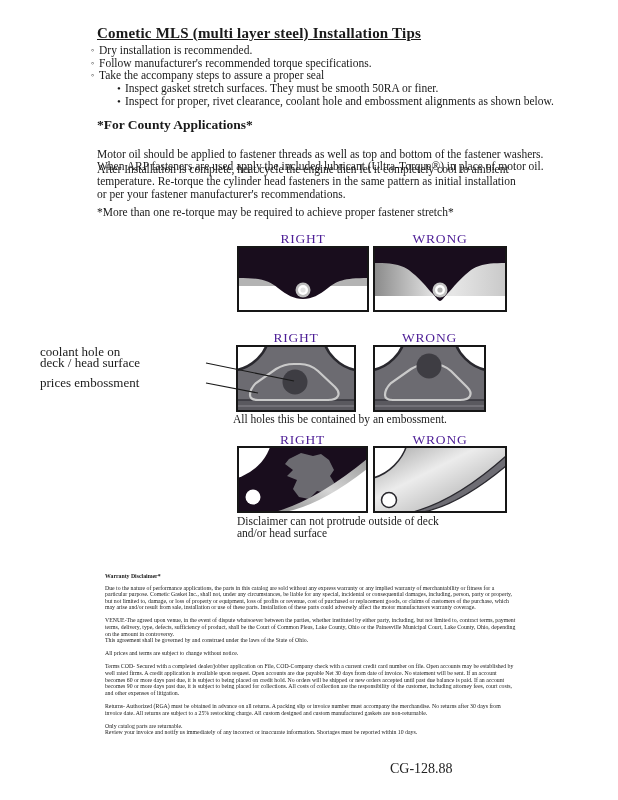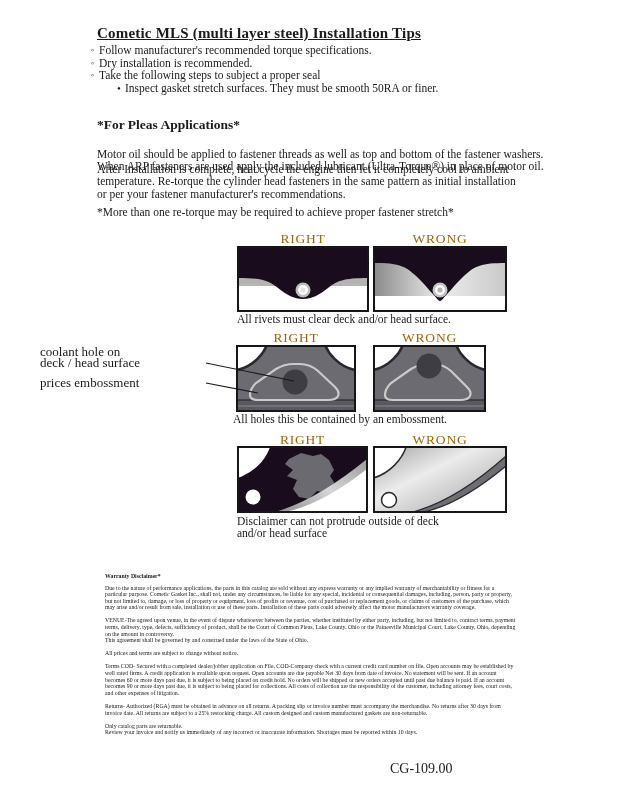--- a/index.html
+++ b/index.html
@@ -15,45 +15,46 @@
   .tips{left:91px;top:44px;font-size:11.5px;line-height:12.7px;}
   .tip-line{white-space:nowrap;}
   .tip-line .mark{display:inline-block;width:8px;font-size:9px;vertical-align:1px;}
   .tip-sub{padding-left:26px;}
   .tip-sub .mark{font-size:11px;vertical-align:0;}
   .diesel-h{left:97px;top:117px;font-size:13.5px;font-weight:bold;}
   .para{font-size:11.5px;line-height:12.3px;white-space:pre-line;}
   .diesel-p1{left:97px;top:148px;}
   .diesel-p2{left:97px;top:163px;}
   .diesel-note{left:97px;top:206px;}
-  .dlabel{font-size:13.5px;letter-spacing:.8px;color:#a16207;text-align:center;}
+  .dlabel{font-size:13.5px;letter-spacing:.8px;color:#4c1d95;text-align:center;}
   .caption{font-size:11.5px;line-height:11.5px;white-space:pre-line;}
   .dbox svg{display:block;}
   .ann{font-size:13px;line-height:11px;text-align:left;white-space:pre-line;}
   .warranty{left:105px;top:573px;width:412px;font-size:5.8px;line-height:6.6px;}
   .warranty .wh{font-weight:bold;margin:0 0 5px 0;}
   .warranty p{margin:0 0 6.5px 0;}
   .warranty p.tight{margin-bottom:0;}
   .footer-code{left:390px;top:761px;font-size:14px;color:#222;}
 </style>
 </head>
 <body>
 
 <div class="page">
 
   <div class="abs title">Cometic MLS (multi layer steel) Installation Tips</div>
 
   <div class="abs tips">
+    <div class="tip-line"><span class="mark">◦</span><span>Dry installation is recommended.</span></div>
     <div class="tip-line"><span class="mark">◦</span><span>Follow manufacturer's recommended torque specifications.</span></div>
-    <div class="tip-line"><span class="mark">◦</span><span>Dry installation is recommended.</span></div>
-    <div class="tip-line"><span class="mark">◦</span><span>Take the following steps to subject a proper seal</span></div>
+    <div class="tip-line"><span class="mark">◦</span><span>Take the accompany steps to assure a proper seal</span></div>
     <div class="tip-line tip-sub"><span class="mark">•</span><span>Inspect gasket stretch surfaces.  They must be smooth 50RA or finer.</span></div>
+    <div class="tip-line tip-sub"><span class="mark">•</span><span>Inspect for proper, rivet clearance, coolant hole and embossment alignments as shown below.</span></div>
   </div>
 
-  <div class="abs diesel-h">*For Pleas Applications*</div>
+  <div class="abs diesel-h">*For County Applications*</div>
   <div class="abs para diesel-p1">Motor oil should be applied to fastener threads as well as top and bottom of the fastener washers.
 When ARP fasteners are used apply the included lubricant (Ultra-Torque®) in place of motor oil.</div>
   <div class="abs para diesel-note">*More than one re-torque may be required to achieve proper fastener stretch*</div>
   <div class="abs para diesel-p2">After Installation is complete, heat cycle the engine then let it completely cool to ambient
 temperature. Re-torque the cylinder head fasteners in the same pattern as initial installation
 or per your fastener manufacturer's recommendations.</div>
 
   <div class="abs dlabel" style="left:237px;top:231px;width:132px;">RIGHT</div>
   <div class="abs dlabel" style="left:373px;top:231px;width:134px;">WRONG</div>
 
@@ -80,21 +81,20 @@
       </defs>
       <rect x="0" y="0" width="134" height="66" fill="#ffffff"></rect>
       <rect x="1" y="17" width="132" height="33" fill="url(#g1)"></rect>
       <path d="M1,1 H133 V17 C108,17 102,20 92,29 C83,37 79,43 75,47 C71,51 69,55 67,55 C65,55 63,51 59,47 C55,43 51,37 42,29 C32,20 26,17 1,17 Z" fill="#190d1d"></path>
       <circle cx="67" cy="44" r="7.5" fill="#c4c4c4"></circle>
       <circle cx="67" cy="44" r="5" fill="#ffffff"></circle>
       <circle cx="67" cy="44" r="2.6" fill="#b2b2b2"></circle>
       <rect x="1" y="1" width="132" height="64" fill="none" stroke="#161616" stroke-width="2"></rect>
     </svg>
   </div>
-  <div class="abs caption" style="left:237px;top:314px;">All rivets must clear deck and/or head surface.</div>
 
   <div class="abs dlabel" style="left:236px;top:330px;width:120px;">RIGHT</div>
   <div class="abs dlabel" style="left:373px;top:330px;width:113px;">WRONG</div>
 
   <div class="abs ann" style="left:40px;top:346px;width:166px;">coolant hole on
 deck / head surface</div>
   <div class="abs ann" style="left:40px;top:377px;width:166px;">prices embossment</div>
 
   <div class="abs dbox" style="left:236px;top:345px;">
     <svg width="120" height="67" viewBox="0 0 120 67">
@@ -176,15 +176,15 @@
     <p>Due to the nature of performance applications, the parts in this catalog are sold without any express warranty or any implied warranty of merchantability or fitness for a particular purpose.  Cometic Gasket Inc., shall not, under any circumstances, be liable for any special, incidental or consequential damages, including, person, party or property, but not limited to, damage, or loss of property or equipment, loss of profits or revenue, cost of purchased or replacement goods, or claims of customers of the purchase, which may arise and/or result from sale, installation or use of these parts.  Installation of these parts could adversely affect the motor manufacturers warranty coverage.</p>
     <p class="tight">VENUE-The agreed upon venue, in the event of dispute whatsoever between the parties, whether instituted by either party, including, but not limited to, contract terms, payment terms, delivery, type, defects, sufficiency of product, shall be the Court of Common Pleas, Lake County, Ohio or the Painesville Municipal Court, Lake County, Ohio, depending on the amount in controversy.</p>
     <p>This agreement shall be governed by and construed under the laws of the State of Ohio.</p>
     <p>All prices and terms are subject to change without notice.</p>
     <p>Terms COD- Secured with a completed dealer/jobber application on File, COD-Company check with a current credit card number on file.  Open accounts may be established by well rated firms.  A credit application is available upon request.  Open accounts are due payable Net 30 days from date of invoice.  No statement will be sent.  If an account becomes 60 or more days past due, it is subject to being placed on credit hold.  No orders will be shipped or new orders accepted until past due balance is paid.  If an account becomes 90 or more days past due, it is subject to being placed for collections.  All costs of collection are the responsibility of the customer, including attorney fees, court costs, and other expenses of litigation.</p>
     <p>Returns- Authorized (RGA) must be obtained in advance on all returns.  A packing slip or invoice number must accompany the merchandise.  No returns after 30 days from invoice date.  All returns are subject to a 25% restocking charge.  All custom designed and custom manufactured gaskets are non-returnable.</p>
     <p class="tight">Only catalog parts are returnable.</p>
     <p>Review your invoice and notify us immediately of any incorrect or inaccurate information.  Shortages must be reported within 10 days.</p>
   </div>
 
-  <div class="abs footer-code">CG-109.00</div>
+  <div class="abs footer-code">CG-128.88</div>
 
 </div>
 
 </body></html>

